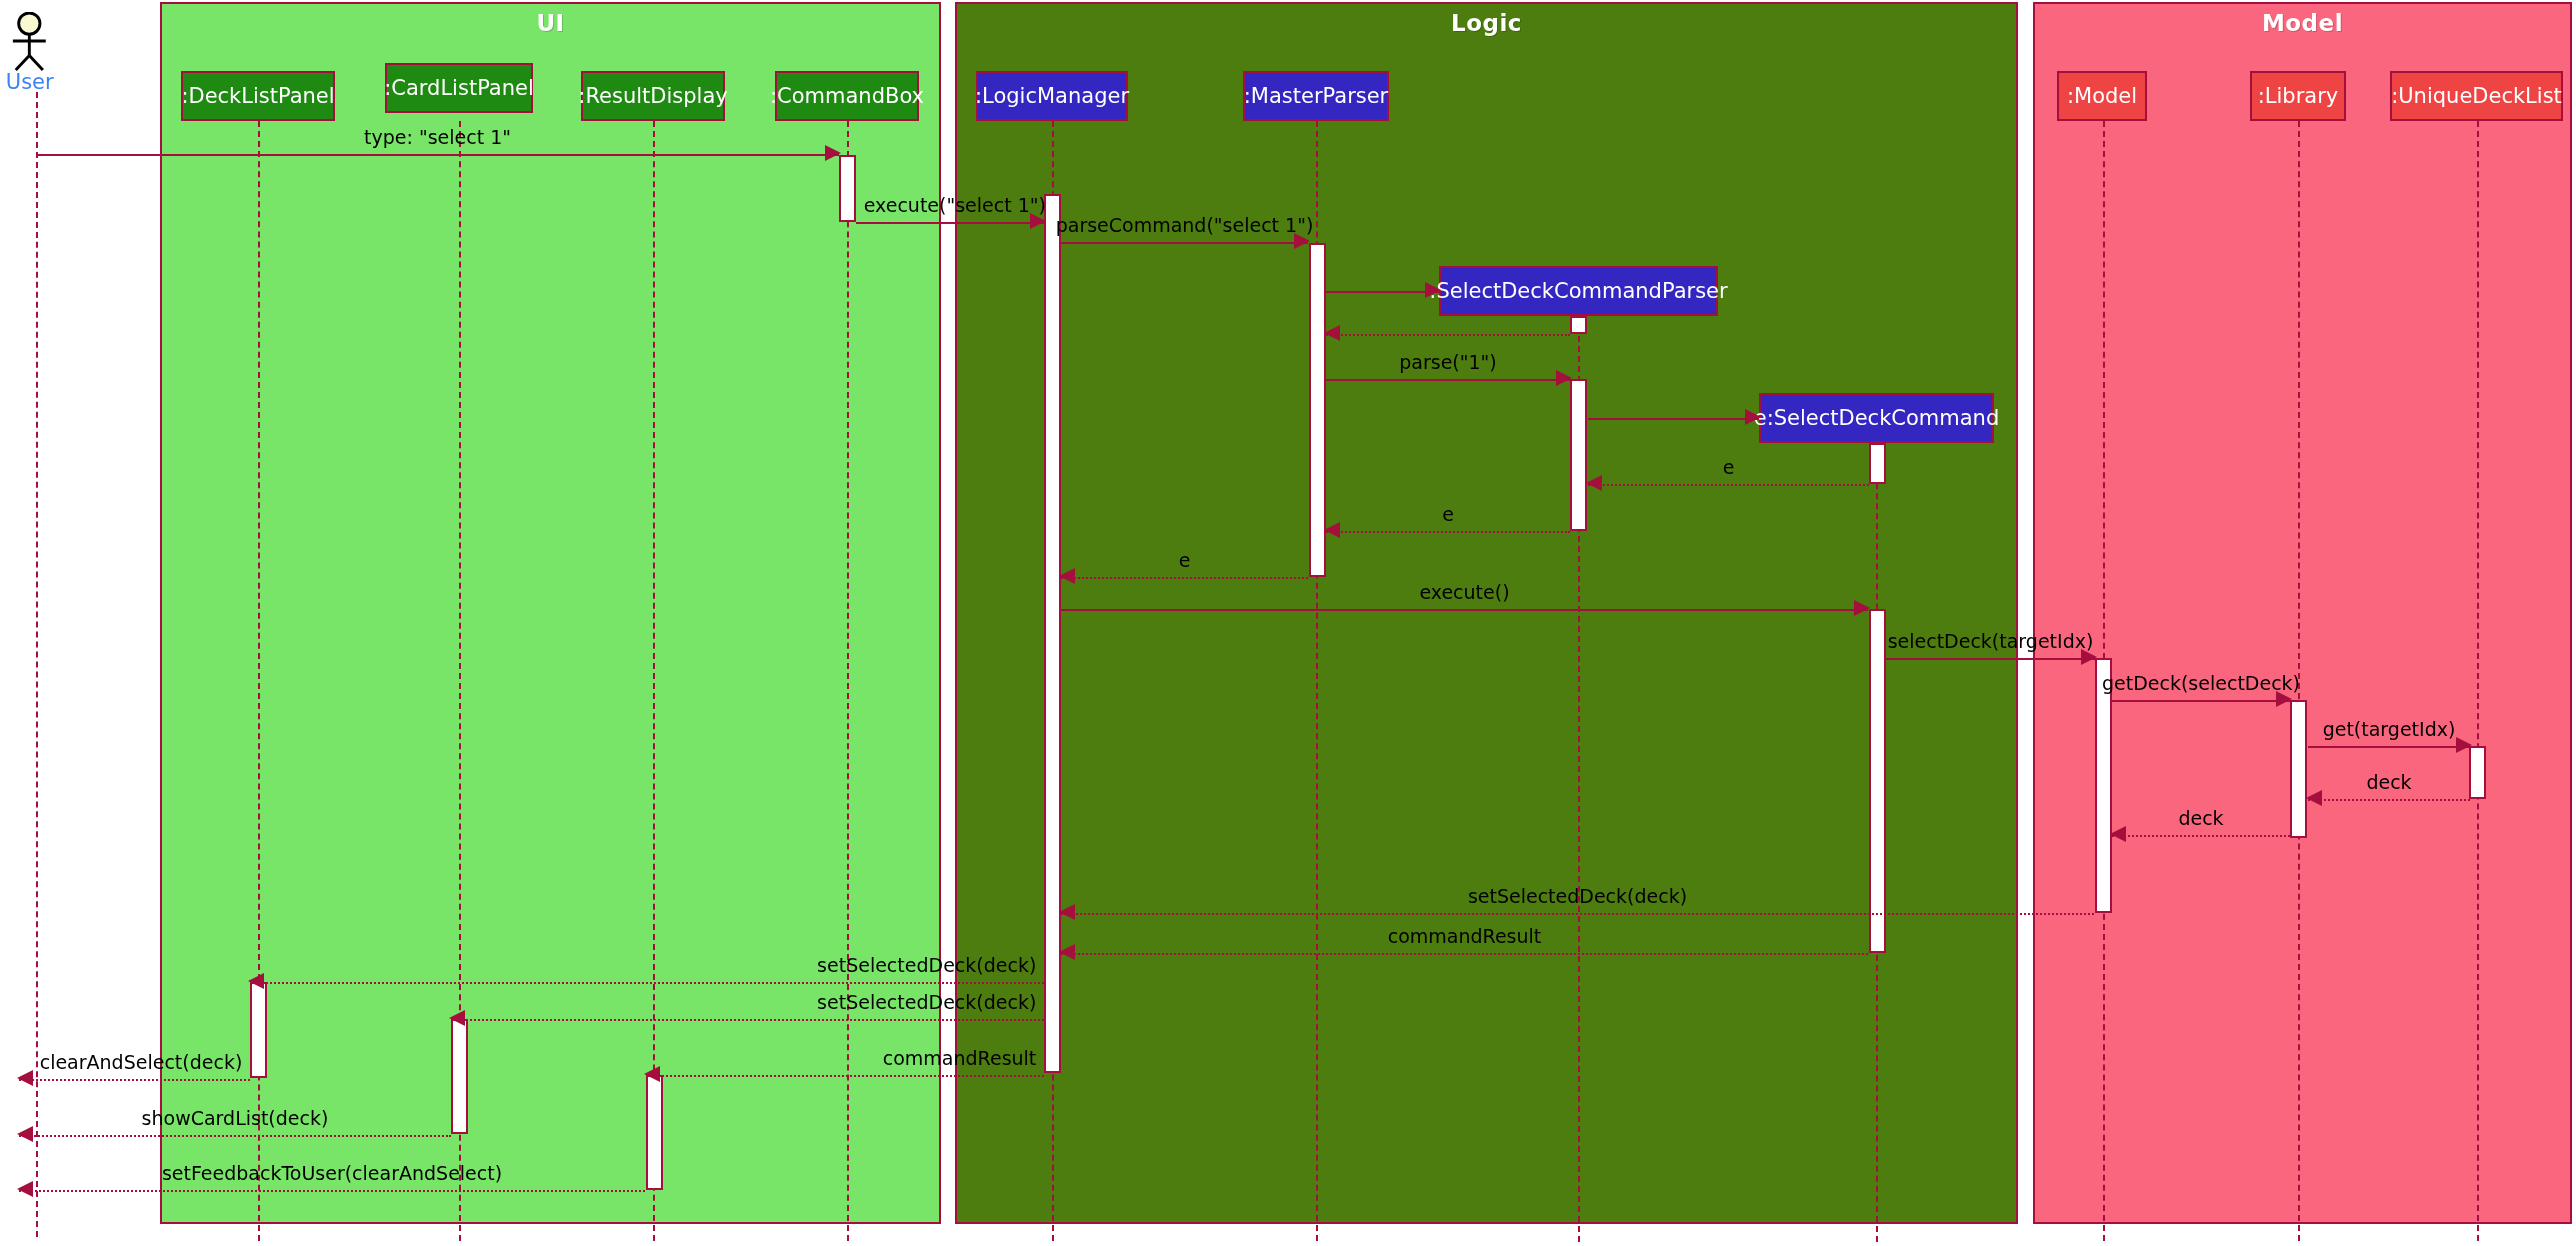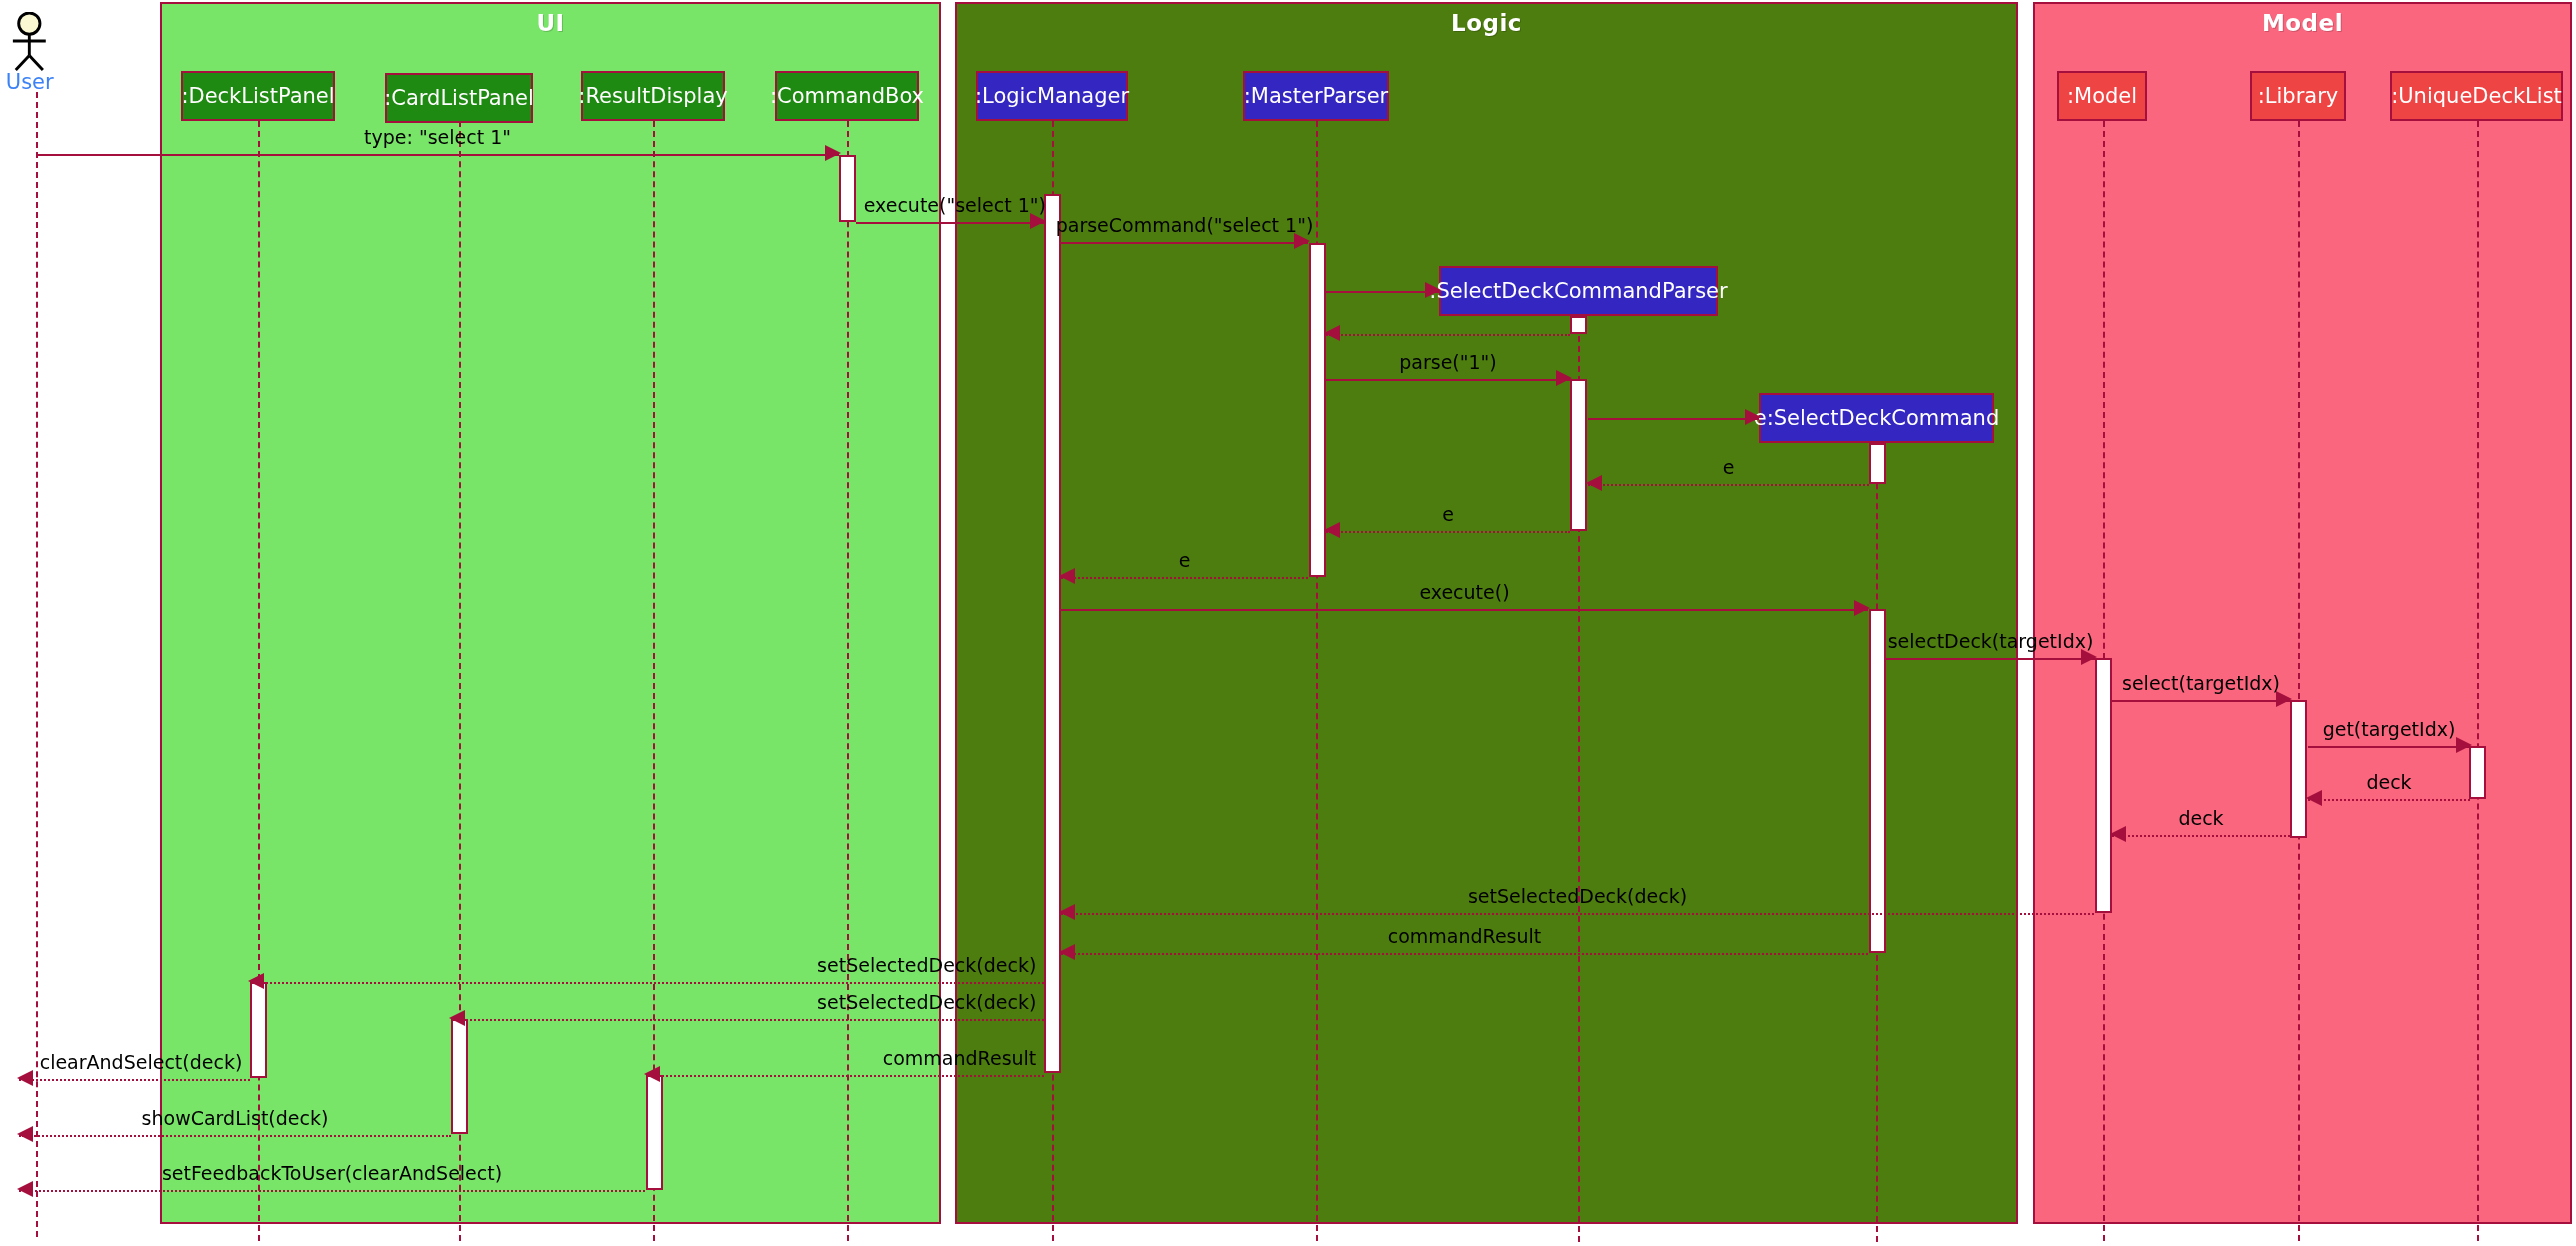--- a/index.html
+++ b/index.html
@@ -86,21 +86,21 @@
       <div class="lifeline" style="left: 1876px; top: 443px; height: 799px;"></div>
       <div class="lifeline" style="left: 2103px; top: 121px; height: 1120px;"></div>
       <div class="lifeline" style="left: 2298px; top: 121px; height: 1120px;"></div>
       <div class="lifeline" style="left: 2477px; top: 121px; height: 1120px;"></div>
     </div>
 
   <div id="participants">
       <div class="part ui" style="left: 181px; top: 71px; width: 154px; height: 50px;">
         <span>:DeckListPanel</span>
       </div>
-      <div class="part ui" style="left: 385px; top: 73px; width: 148px; height: 50px;">
+      <div class="part ui" style="left: 385px; top: 63px; width: 148px; height: 50px;">
         <span>:CardListPanel</span>
       </div>
       <div class="part ui" style="left: 581px; top: 71px; width: 144px; height: 50px;">
         <span>:ResultDisplay</span>
       </div>
       <div class="part ui" style="left: 775px; top: 71px; width: 144px; height: 50px;">
         <span>:CommandBox</span>
       </div>
       <div class="part logic" style="left: 976px; top: 71px; width: 152px; height: 50px;">
         <span>:LogicManager</span>
@@ -195,21 +195,21 @@
         <div class="lbl c">execute()</div>
       </div>
       <div class="msg right" style="left: 1886px; top: 658px; width: 209px;">
         <div class="line"></div>
         <div class="head"></div>
         <div class="lbl c">selectDeck(targetIdx)</div>
       </div>
       <div class="msg right" style="left: 2112px; top: 700px; width: 178px;">
         <div class="line"></div>
         <div class="head"></div>
-        <div class="lbl c">select(targetIdx)</div>
+        <div class="lbl c">getDeck(selectDeck)</div>
       </div>
       <div class="msg right" style="left: 2308px; top: 746px; width: 162px;">
         <div class="line"></div>
         <div class="head"></div>
         <div class="lbl c">get(targetIdx)</div>
       </div>
       <div class="msg ret left" style="left: 2308px; top: 799px; width: 162px;">
         <div class="line"></div>
         <div class="head"></div>
         <div class="lbl c">deck</div>

